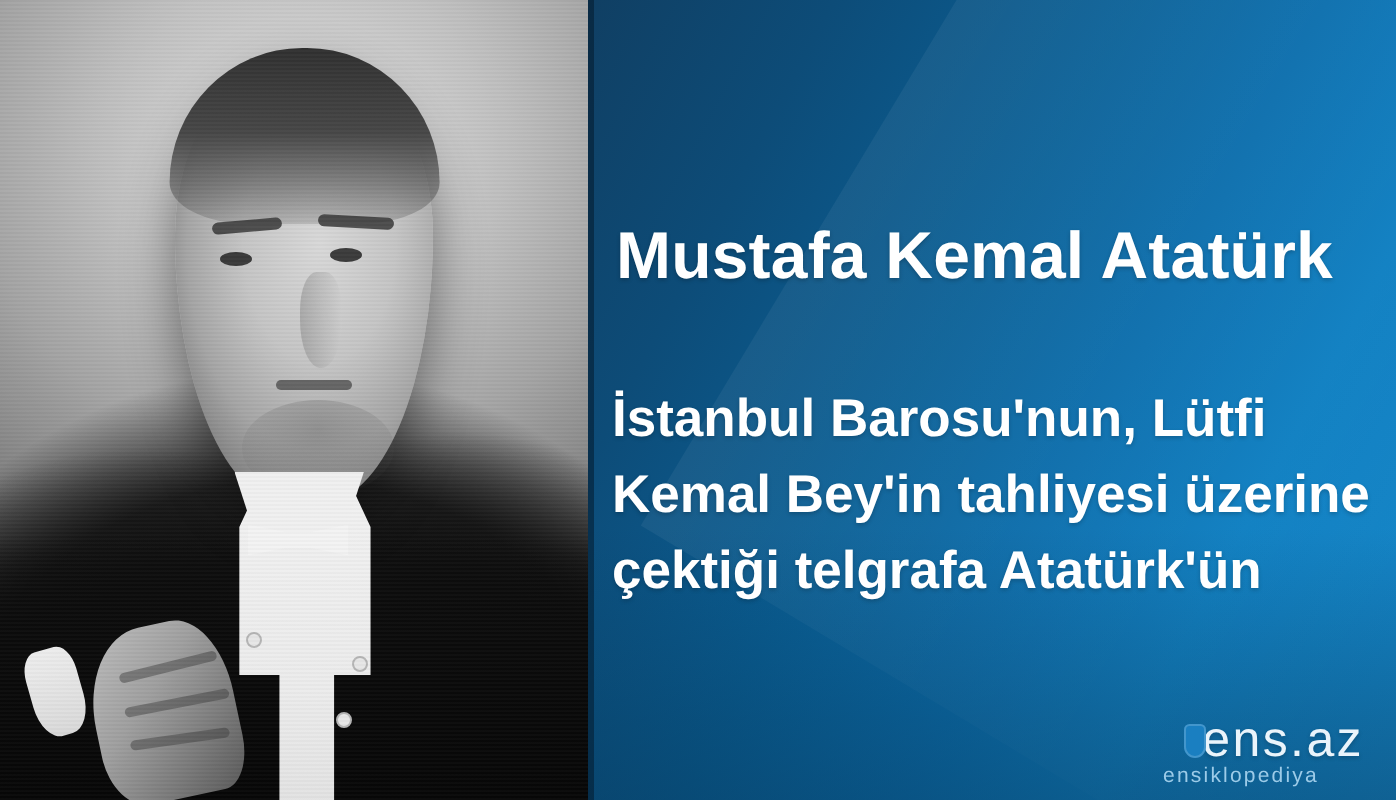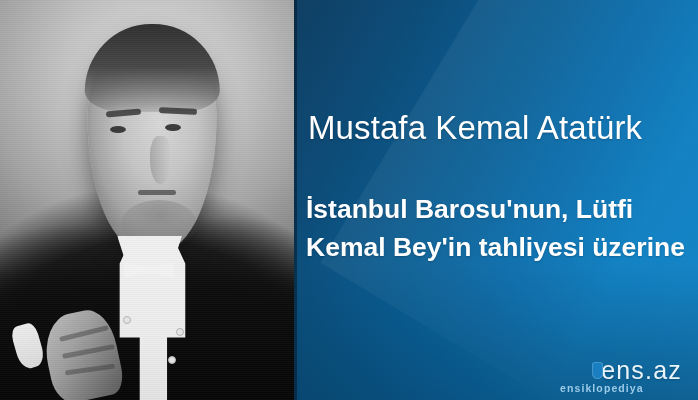--- a/index.html
+++ b/index.html
@@ -267,21 +267,21 @@
     pointer-events: none;
   }
 
   .title {
     position: absolute;
     left: 14px;
     top: 108px;
     width: 388px;
     color: #ffffff;
     font-size: 33px;
-    font-weight: normal;
+    font-weight: bold;
     letter-spacing: 0.1px;
     line-height: 40px;
     white-space: nowrap;
     text-shadow: 0 1px 2px rgba(0,0,0,0.22);
   }
 
   .caption {
     position: absolute;
     left: 12px;
     top: 190px;
@@ -323,23 +323,22 @@
     border-radius: 3px 3px 6px 6px;
     background: #1a7fc1;
     box-shadow: inset 0 0 0 1px rgba(255,255,255,0.18);
   }
   .logo-sub {
     display: block;
     color: #9ccbe8;
     font-size: 10.5px;
     letter-spacing: 1.1px;
     line-height: 12px;
-    text-align: left;
+    text-align: center;
     padding-right: 1px;
-    font-weight: bold;
   }
 </style>
 </head>
 <body>
 
 <div class="card">
 
   <div class="photo">
     <div class="photo-inner">
       <div class="suit"></div>
@@ -376,20 +375,21 @@
   <div class="panel">
     <div class="panel-sheen"></div>
     <div class="panel-dark-bottom"></div>
     <div class="panel-edge"></div>
 
     <div class="title">Mustafa Kemal Atatürk</div>
 
     <div class="caption">
       <span class="caption-line">İstanbul Barosu'nun, Lütfi</span>
       <span class="caption-line">Kemal Bey'in tahliyesi üzerine</span>
+      <span class="caption-line">çektiği telgrafa Atatürk'ün</span>
     </div>
 
     <div class="logo">
       <span class="logo-word">ens.az</span>
       <span class="logo-blob"></span>
       <span class="logo-sub">ensiklopediya</span>
     </div>
   </div>
 
 </div>

